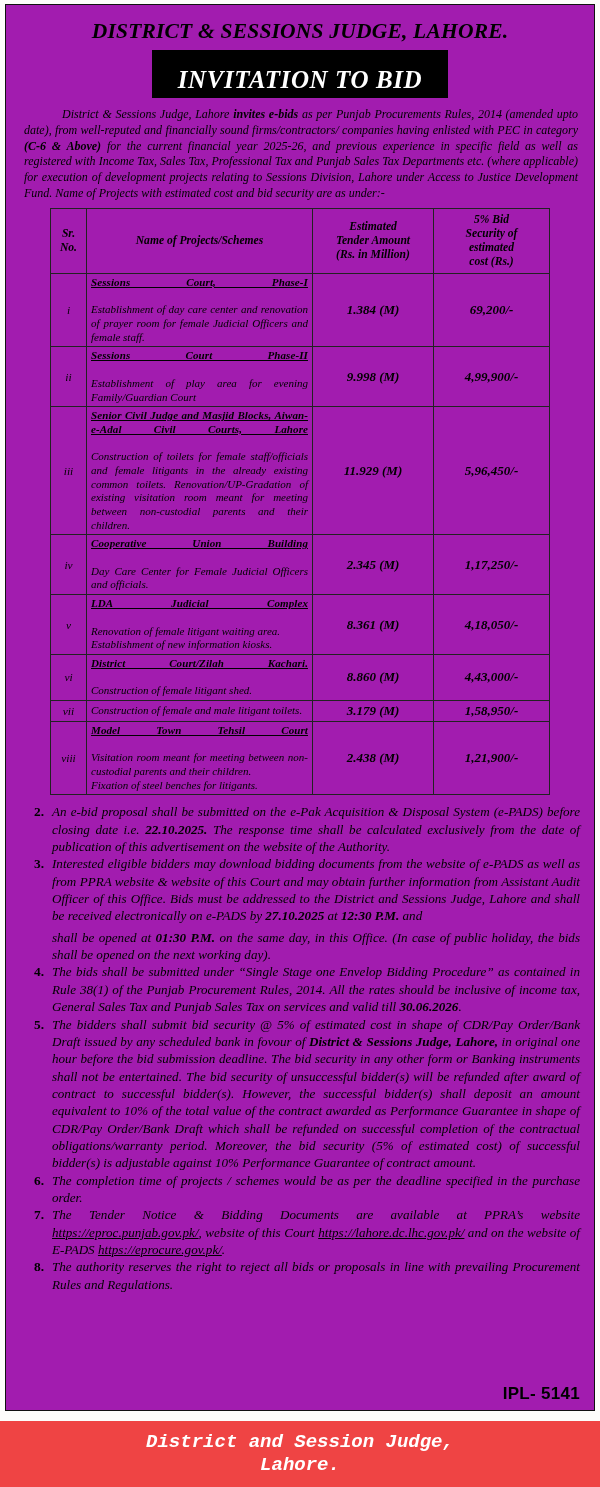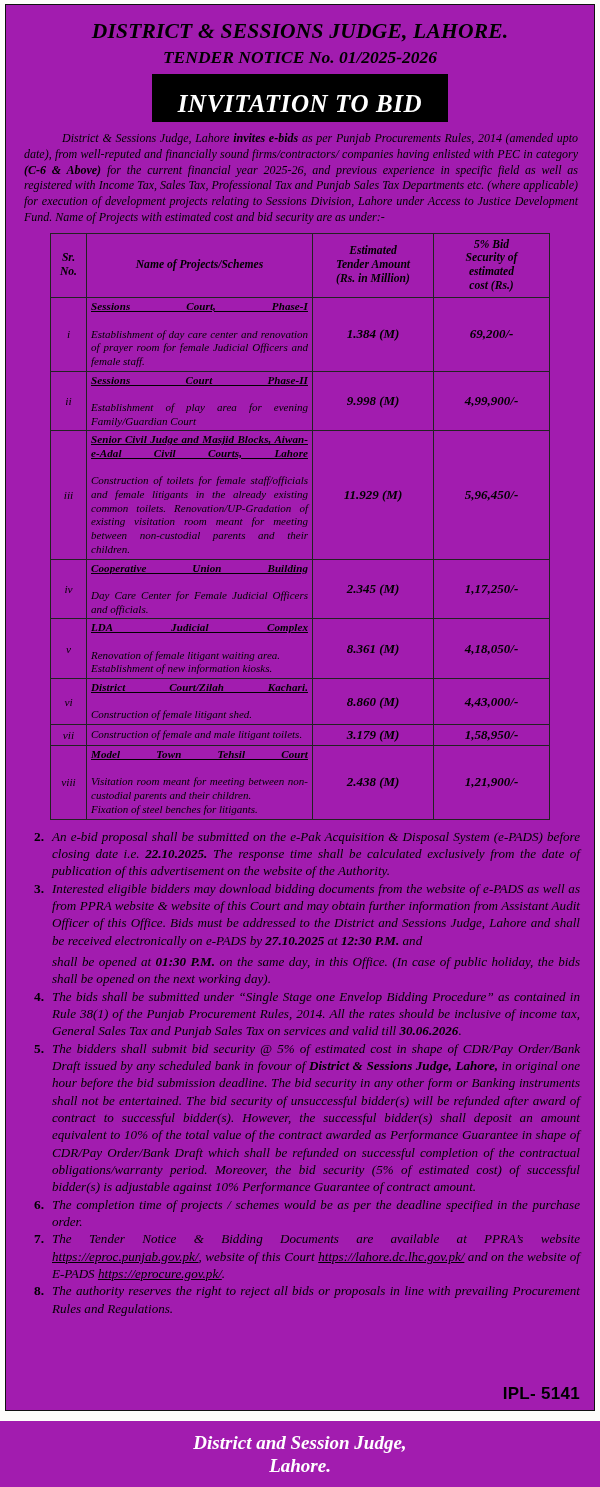--- a/index.html
+++ b/index.html
@@ -173,26 +173,27 @@
     letter-spacing:.3px;
   }
 
   
   .footer{
     position:absolute;
     left:0;
     top:1421px;
     width:600px;
     height:66px;
-    background:#a21caf;
+    background:#ef4444;
     color:#fff;
     display:flex;
     flex-direction:column;
     align-items:center;
     justify-content:center;
+    font-family:Liberation Mono, monospace;
   }
   .footer .l1{
     font-weight:bold;
     font-style:italic;
     font-size:19px;
     line-height:1.22;
   }
   .footer .l2{
     font-weight:bold;
     font-style:italic;
@@ -200,21 +201,20 @@
     line-height:1.22;
   }
 </style>
 </head>
 <body>
 
 <div class="page">
   <div class="paper">
 
     <div class="title1">DISTRICT &amp; SESSIONS JUDGE, LAHORE.</div>
-    <div class="title2">TENDER NOTICE No. 01/2025-2026</div>
 
     <div class="bannerwrap">
       <span class="banner">INVITATION TO BID</span>
     </div>
 
     <div class="intro"><span>District &amp; Sessions Judge, Lahore </span><b>invites e-bids</b><span> as per Punjab Procurements Rules, 2014 (amended upto date), from well-reputed and financially sound firms/contractors/ companies having enlisted with PEC in category </span><b>(C-6 &amp; Above)</b><span> for the current financial year 2025-26, and previous experience in specific field as well as registered with Income Tax, Sales Tax, Professional Tax and Punjab Sales Tax Departments etc. (where applicable) for execution of development projects relating to Sessions Division, Lahore under Access to Justice Development Fund. Name of Projects with estimated cost and bid security are as under:-</span></div>
 
     <table class="tender">
       <thead>
         <tr>

